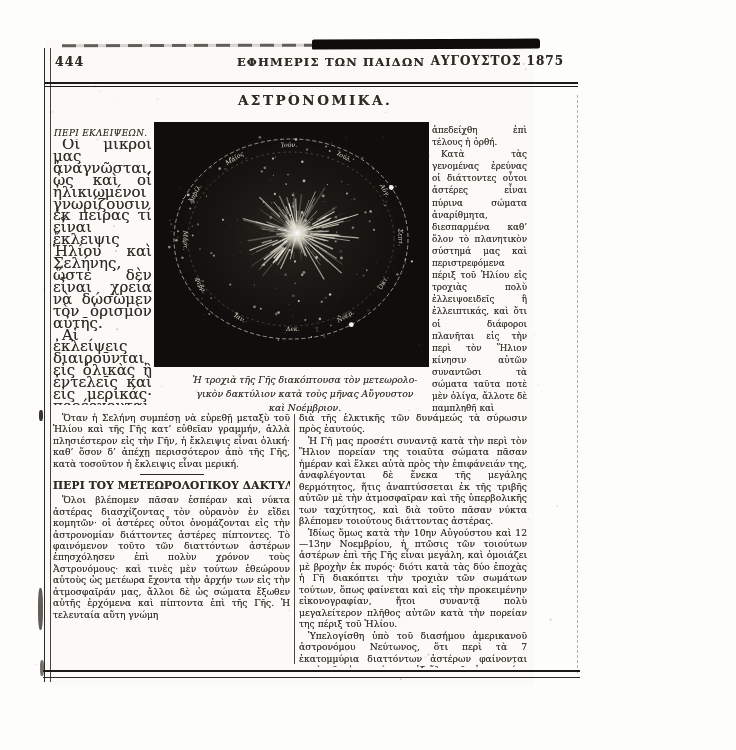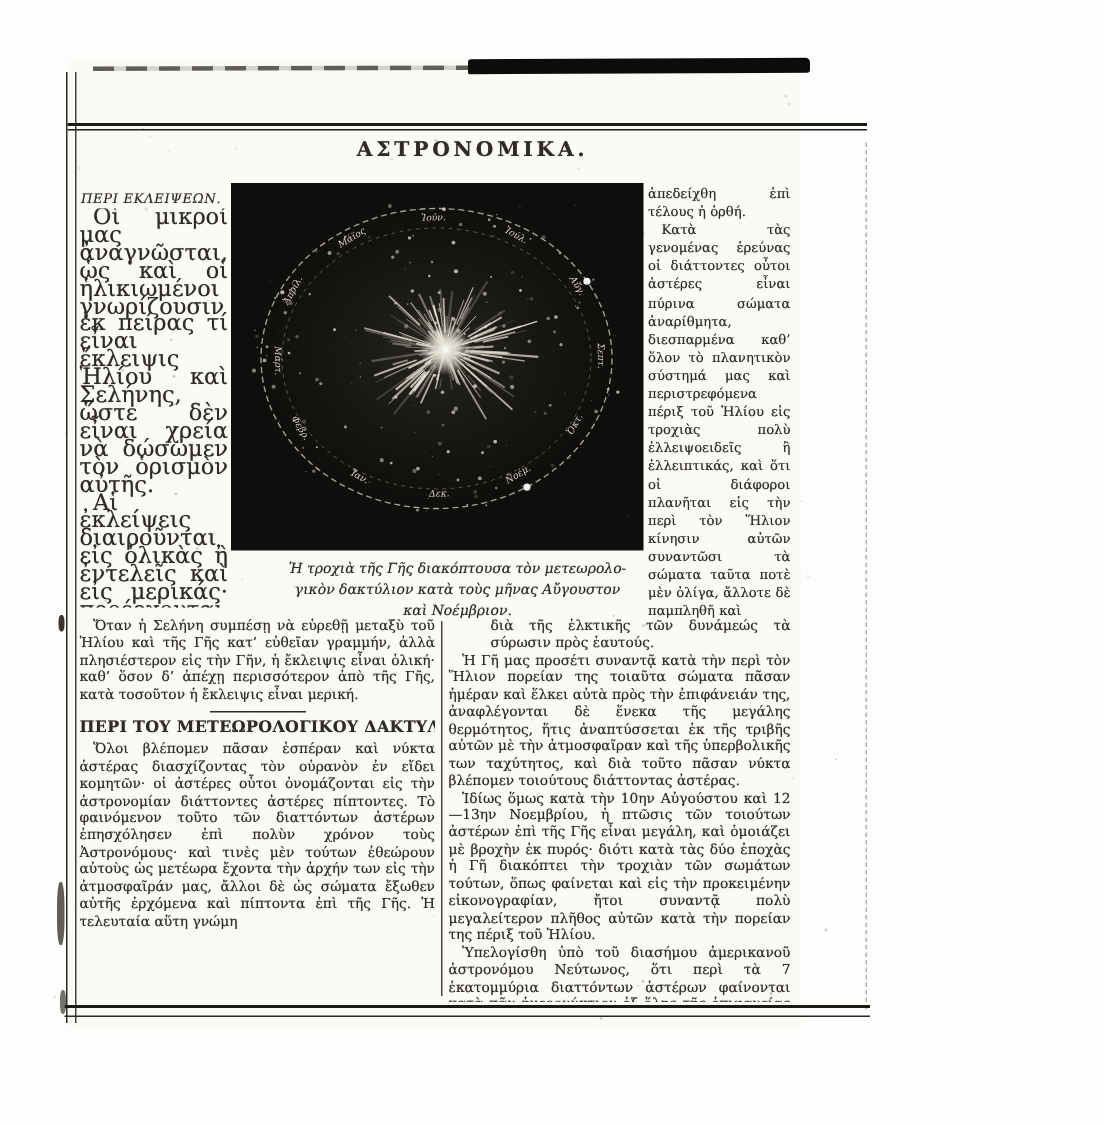--- a/index.html
+++ b/index.html
@@ -72,20 +72,25 @@
 
   <div id="top-bar-thin"></div>
   <div id="top-bar-black"></div>
   <div id="border-left"></div>
   <div id="border-right"></div>
   <div id="border-bottom"></div>
   <div class="blob" style="left:-6px;top:370px;width:4px;height:11px;"></div>
   <div class="blob" style="left:-7px;top:548px;width:5px;height:42px;opacity:.8;"></div>
   <div class="blob" style="left:-5px;top:620px;width:4px;height:16px;opacity:.7;"></div>
 
+  <div id="header-row">
+    <span id="page-number" class="txt">444</span>
+    <span id="masthead" class="txt">ΕΦΗΜΕΡΙΣ ΤΩΝ ΠΑΙΔΩΝ</span>
+    <span id="issue-date" class="txt">ΑΥΓΟΥΣΤΟΣ 1875</span>
+  </div>
   <div id="header-rule"></div>
 
   <div id="article-title" class="txt">ΑΣΤΡΟΝΟΜΙΚΑ.</div>
   <div id="article-subtitle" class="txt">(Συνέχεια· ἴδε προηγούμενον ἀριθμόν.)</div>
 
   <div id="s1-heading" class="txt">ΠΕΡΙ ΕΚΛΕΙΨΕΩΝ.</div>
 
   <div id="s1-left" class="txt">
     <p>Οἱ μικροί μας ἀναγνῶσται, ὡς καὶ οἱ ἡλικιωμένοι γνωρίζουσιν ἐκ πείρας τί εἶναι ἔκλειψις Ἡλίου καὶ Σελήνης, ὥστε δὲν εἶναι χρεία νὰ δώσωμεν τὸν ὁρισμὸν αὐτῆς.</p>
     <p>Αἱ ἐκλείψεις διαιροῦνται εἰς ὁλικὰς ἢ ἐντελεῖς καὶ εἰς μερικάς· προέρχονται δέ, τοῦ μὲν Ἡλίου, ὅταν ἡ Σελήνη εὑρεθῇ μεταξὺ τοῦ Ἡλίου καὶ τῆς Γῆς κατ’ εὐθεῖαν γραμμήν· τῆς δὲ Σελήνης, ὅταν ἡ Γῆ εὑρεθῇ μεταξὺ τοῦ Ἡλίου καὶ Σελήνης.</p>
@@ -418,21 +423,21 @@
 
   <div id="two-col">
     <div id="col-divider"></div>
     <div id="col-left" class="txt">
       <p>Ὅταν ἡ Σελήνη συμπέσῃ νὰ εὑρεθῇ μεταξὺ τοῦ Ἡλίου καὶ τῆς Γῆς κατ’ εὐθεῖαν γραμμήν, ἀλλὰ πλησιέστερον εἰς τὴν Γῆν, ἡ ἔκλειψις εἶναι ὁλική· καθ’ ὅσον δ’ ἀπέχῃ περισσότερον ἀπὸ τῆς Γῆς, κατὰ τοσοῦτον ἡ ἔκλειψις εἶναι μερική.</p>
       <div id="section-rule"></div>
       <div id="s2-heading" class="txt">ΠΕΡΙ ΤΟΥ ΜΕΤΕΩΡΟΛΟΓΙΚΟΥ ΔΑΚΤΥΛΙΟΥ.</div>
       <p>Ὅλοι βλέπομεν πᾶσαν ἑσπέραν καὶ νύκτα ἀστέρας διασχίζοντας τὸν οὐρανὸν ἐν εἴδει κομητῶν· οἱ ἀστέρες οὗτοι ὀνομάζονται εἰς τὴν ἀστρονομίαν διάττοντες ἀστέρες πίπτοντες. Τὸ φαινόμενον τοῦτο τῶν διαττόντων ἀστέρων ἐπησχόλησεν ἐπὶ πολὺν χρόνον τοὺς Ἀστρονόμους· καὶ τινὲς μὲν τούτων ἐθεώρουν αὐτοὺς ὡς μετέωρα ἔχοντα τὴν ἀρχήν των εἰς τὴν ἀτμοσφαῖράν μας, ἄλλοι δὲ ὡς σώματα ἔξωθεν αὐτῆς ἐρχόμενα καὶ πίπτοντα ἐπὶ τῆς Γῆς. Ἡ τελευταία αὕτη γνώμη</p>
     </div>
     <div id="col-right" class="txt">
-      <p class="noindent" style="text-indent:0;margin-left:28px;">διὰ τῆς ἑλκτικῆς τῶν δυνάμεώς τὰ σύρωσιν πρὸς ἑαυτούς.</p>
+      <p class="noindent" style="text-indent:0;">διὰ τῆς ἑλκτικῆς τῶν δυνάμεώς τὰ σύρωσιν πρὸς ἑαυτούς.</p>
       <p>Ἡ Γῆ μας προσέτι συναντᾷ κατὰ τὴν περὶ τὸν Ἥλιον πορείαν της τοιαῦτα σώματα πᾶσαν ἡμέραν καὶ ἕλκει αὐτὰ πρὸς τὴν ἐπιφάνειάν της, ἀναφλέγονται δὲ ἕνεκα τῆς μεγάλης θερμότητος, ἥτις ἀναπτύσσεται ἐκ τῆς τριβῆς αὐτῶν μὲ τὴν ἀτμοσφαῖραν καὶ τῆς ὑπερβολικῆς των ταχύτητος, καὶ διὰ τοῦτο πᾶσαν νύκτα βλέπομεν τοιούτους διάττοντας ἀστέρας.</p>
       <p>Ἰδίως ὅμως κατὰ τὴν 10ην Αὐγούστου καὶ 12—13ην Νοεμβρίου, ἡ πτῶσις τῶν τοιούτων ἀστέρων ἐπὶ τῆς Γῆς εἶναι μεγάλη, καὶ ὁμοιάζει μὲ βροχὴν ἐκ πυρός· διότι κατὰ τὰς δύο ἐποχὰς ἡ Γῆ διακόπτει τὴν τροχιὰν τῶν σωμάτων τούτων, ὅπως φαίνεται καὶ εἰς τὴν προκειμένην εἰκονογραφίαν, ἤτοι συναντᾷ πολὺ μεγαλείτερον πλῆθος αὐτῶν κατὰ τὴν πορείαν της πέριξ τοῦ Ἡλίου.</p>
       <p>Ὑπελογίσθη ὑπὸ τοῦ διασήμου ἀμερικανοῦ ἀστρονόμου Νεύτωνος, ὅτι περὶ τὰ 7 ἑκατομμύρια διαττόντων ἀστέρων φαίνονται κατὰ πᾶν ἡμερονύκτιον ἐξ ὅλης τῆς ἐπιφανείας τῆς Γῆς· μὲ ἄλλους λόγους, ὅτι ὀκτὼ ἑκατομμύρια τοιούτων σωμάτων ἑλκύονται ὑπὸ</p>
     </div>
   </div>
 
   <svg id="page-noise">
       <circle cx="319.7" cy="439.7" r="0.92" fill="#57534a" opacity="0.13"></circle>
       <circle cx="235.0" cy="139.5" r="0.99" fill="#57534a" opacity="0.28"></circle>
       <circle cx="350.8" cy="72.4" r="0.70" fill="#57534a" opacity="0.21"></circle>

